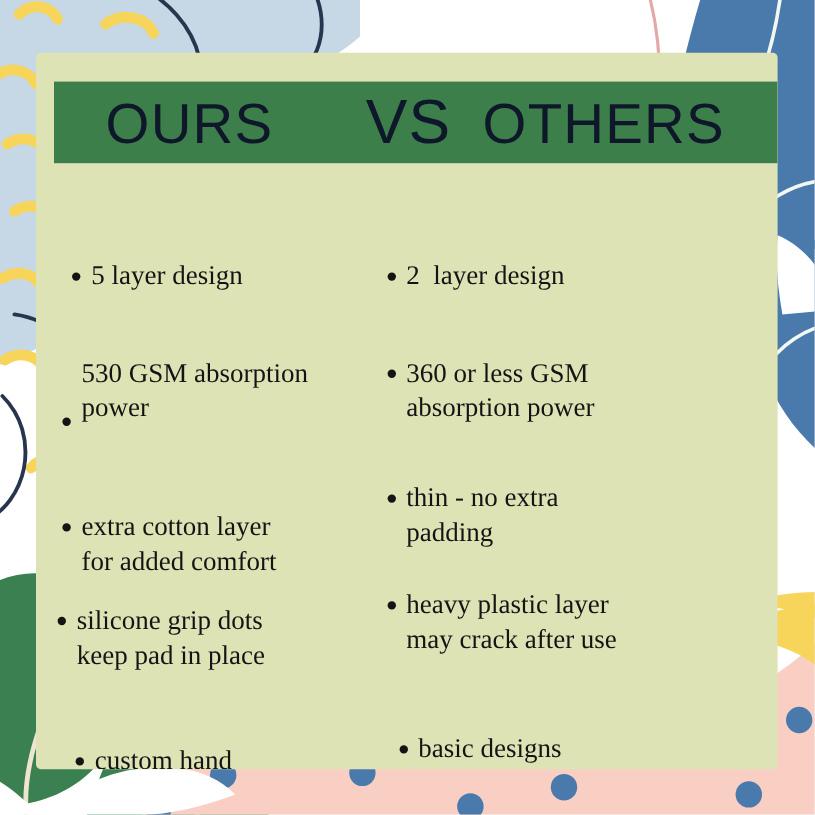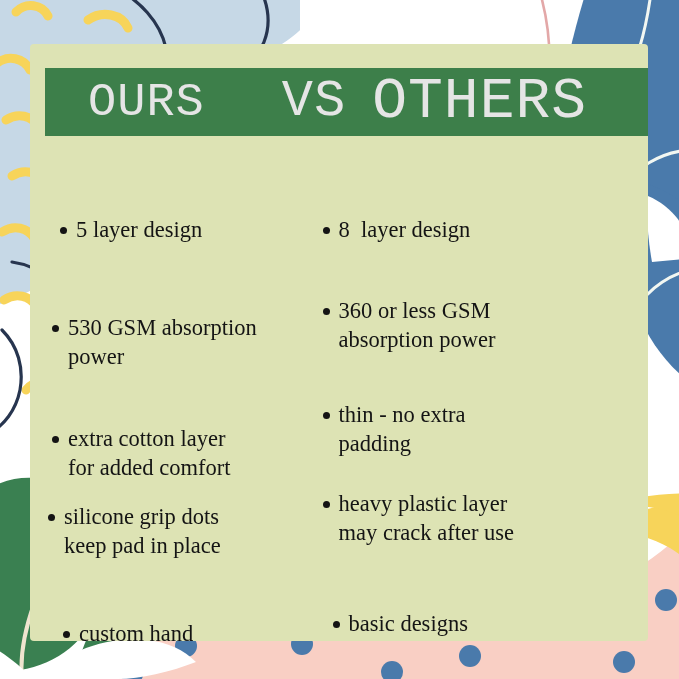--- a/index.html
+++ b/index.html
@@ -42,30 +42,30 @@
     position: absolute;
     left: 15px;
     top: 24px;
     right: 0;
     height: 68px;
     background: #3d7f4a;
     display: flex;
     align-items: center;
   }
   .title-word {
-    color: #e5e5e5;
-    font-family: Liberation Mono, monospace;
+    color: #0f172a;
+    font-family: Liberation Sans, sans-serif;
     font-weight: 400;
     letter-spacing: 1px;
     line-height: 1;
     white-space: nowrap;
   }
   #title-ours  { font-size: 47px; margin-left: 43px; }
   #title-vs    { font-size: 52px; margin-left: 77px; }
-  #title-others{ font-size: 58px; margin-left: 26px; }
+  #title-others{ font-size: 47px; margin-left: 26px; }
 
   
   #columns {
     position: absolute;
     left: 0;
     top: 112px;
     width: 498px;
     height: 485px;
     display: flex;
     gap: 18px;
@@ -94,21 +94,21 @@
     background: #141414;
     margin-top: 11px;
     margin-right: 9px;
   }
   .bullet-text {
     white-space: pre-wrap;
   }
 
   
   #ours-item-0 { left: 30px; top: 60px; }
-  #ours-item-1 { left: 22px; top: 158px; }
+  #ours-item-1 { left: 22px; top: 141px; align-items: flex-end; }
   #ours-item-2 { left: 22px; top: 245px; margin-top: 24px; }
   #ours-item-3 { left: 18px; top: 347px; }
   #ours-item-4 { left: 33px; top: 444px; margin-top: 20px; }
 
   
   #others-item-0 { left: 12px; top: 60px; }
   #others-item-1 { left: 12px; top: 141px; }
   #others-item-2 { left: 12px; top: 245px; }
   #others-item-3 { left: 12px; top: 334px; }
   #others-item-4 { left: 22px; top: 444px; margin-top: 10px; }
@@ -226,21 +226,21 @@
         <div class="bullet-item" id="ours-item-4">
           <span class="bullet-dot"></span>
           <span class="bullet-text">custom hand
 drawn designs</span>
         </div>
       </div>
 
       <div class="column" id="column-others">
         <div class="bullet-item" id="others-item-0">
           <span class="bullet-dot"></span>
-          <span class="bullet-text">8  layer design</span>
+          <span class="bullet-text">2  layer design</span>
         </div>
         <div class="bullet-item" id="others-item-1">
           <span class="bullet-dot"></span>
           <span class="bullet-text">360 or less GSM
 absorption power</span>
         </div>
         <div class="bullet-item" id="others-item-2">
           <span class="bullet-dot"></span>
           <span class="bullet-text">thin - no extra
 padding</span>

